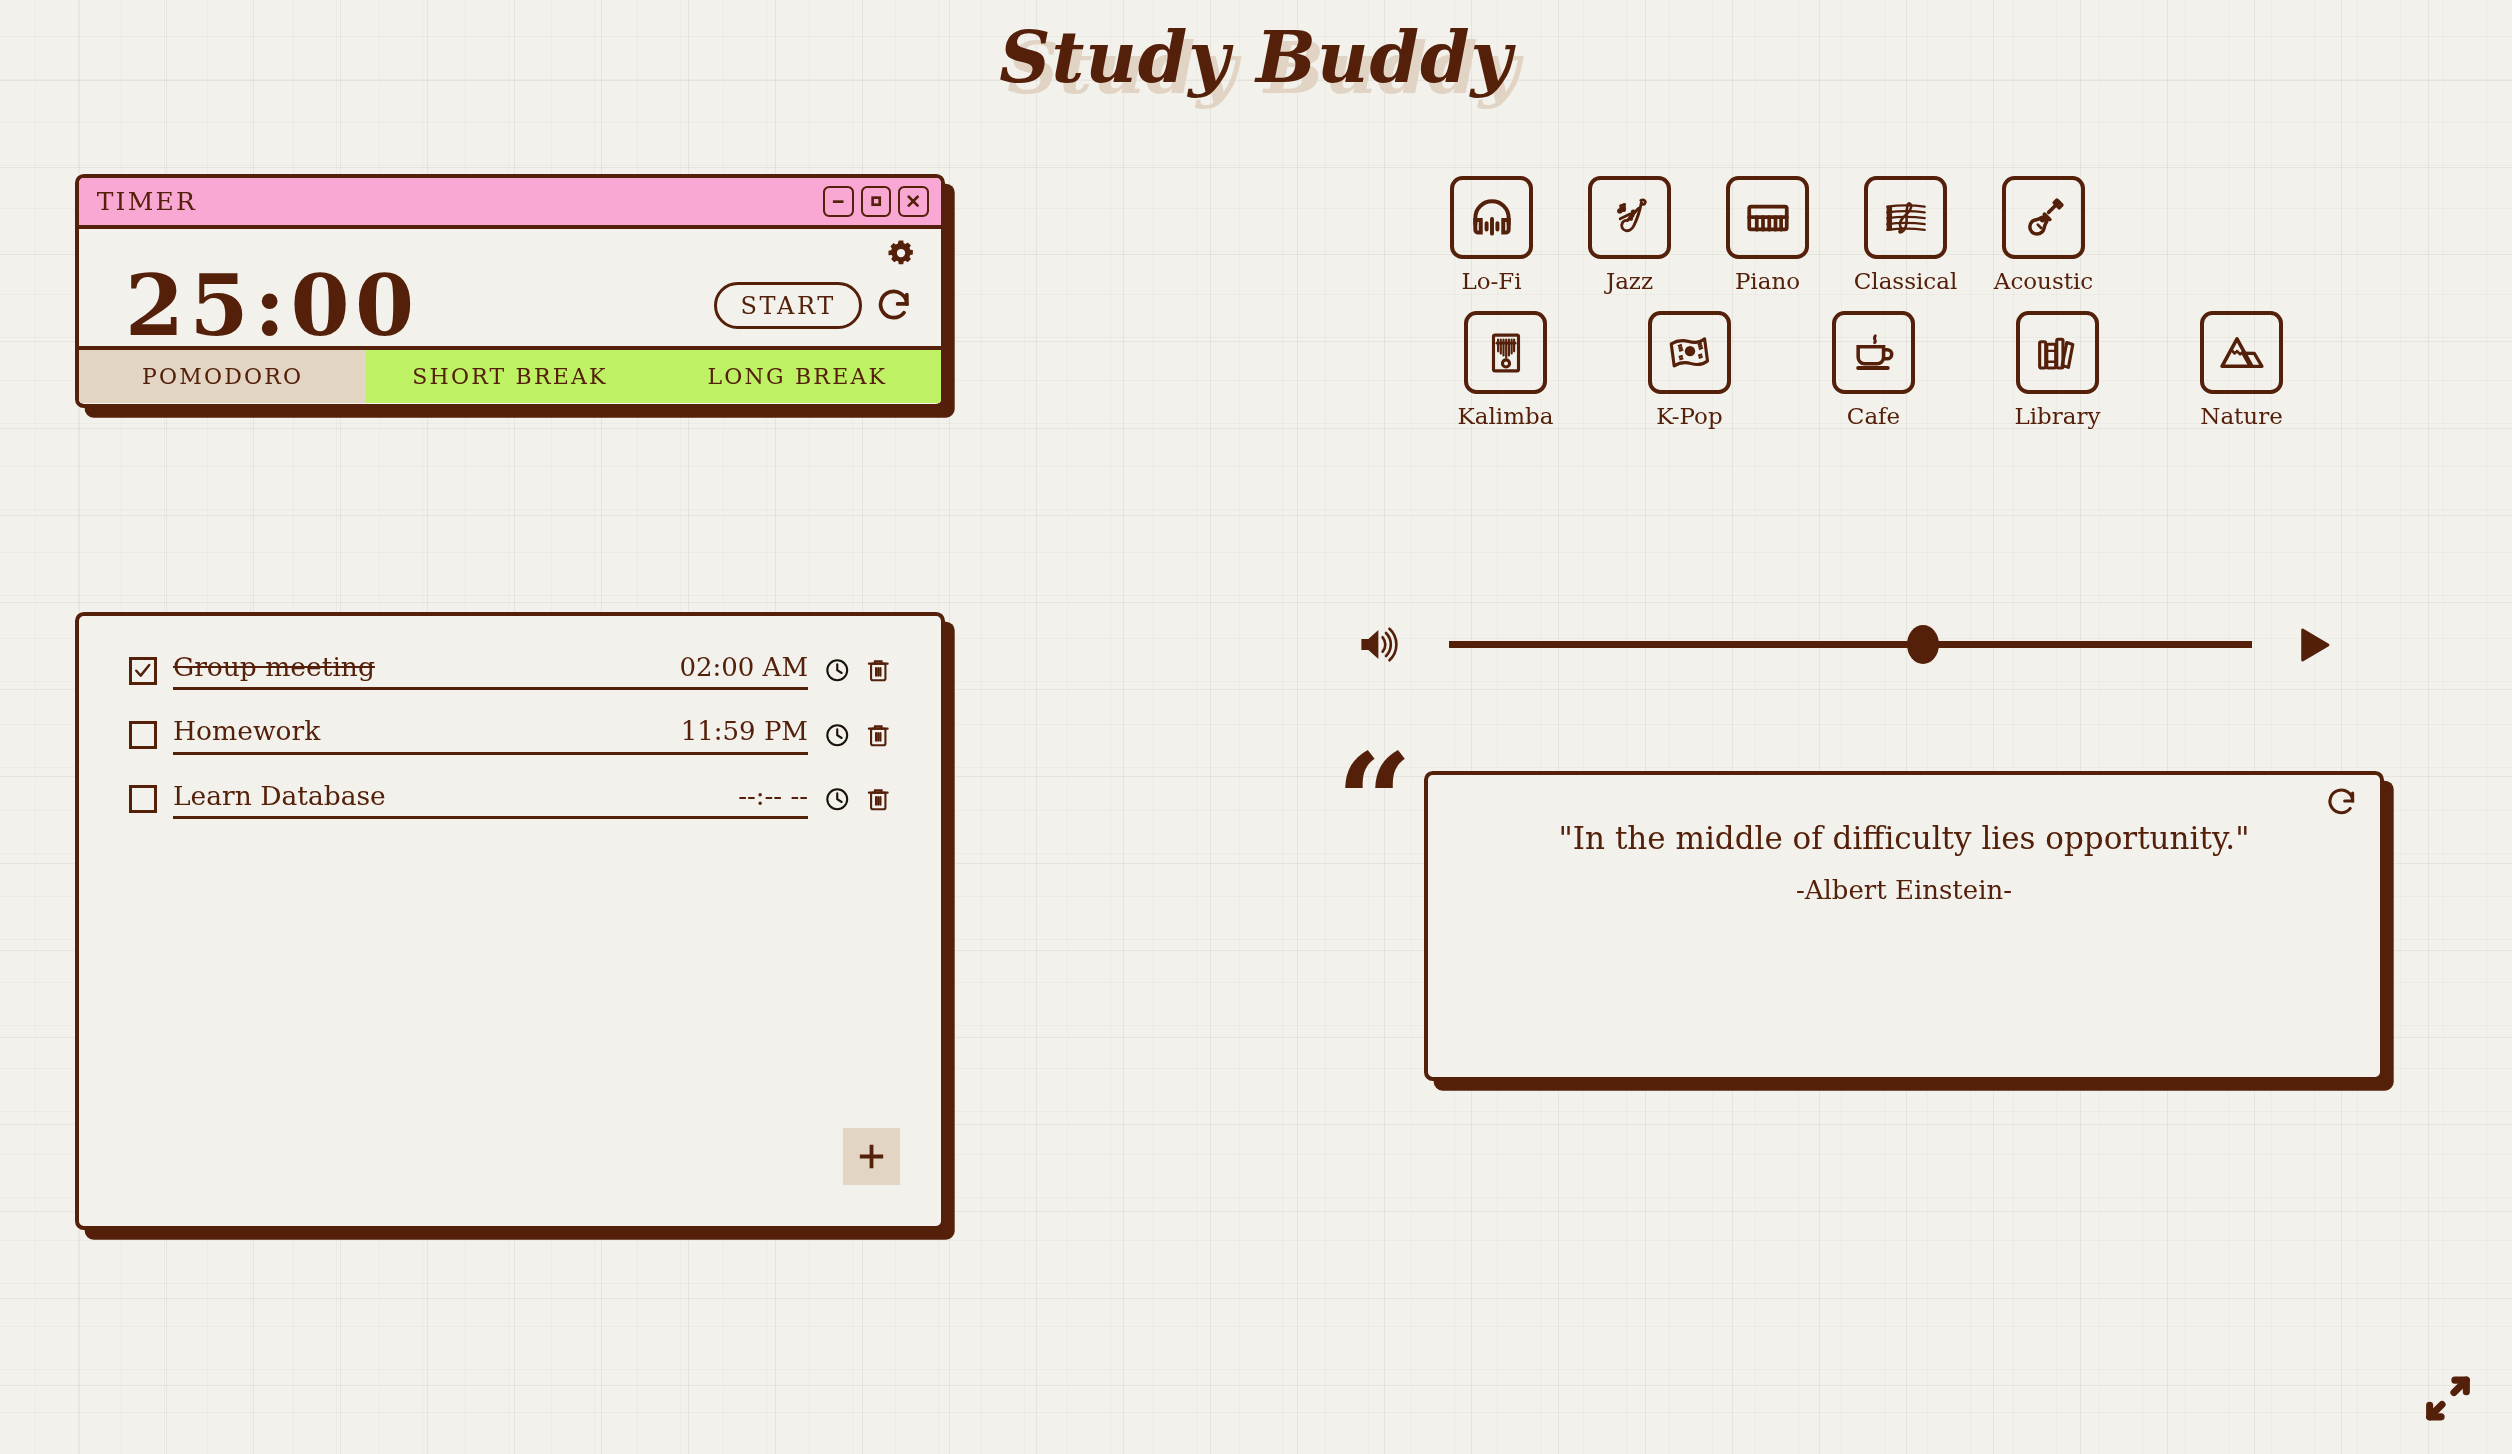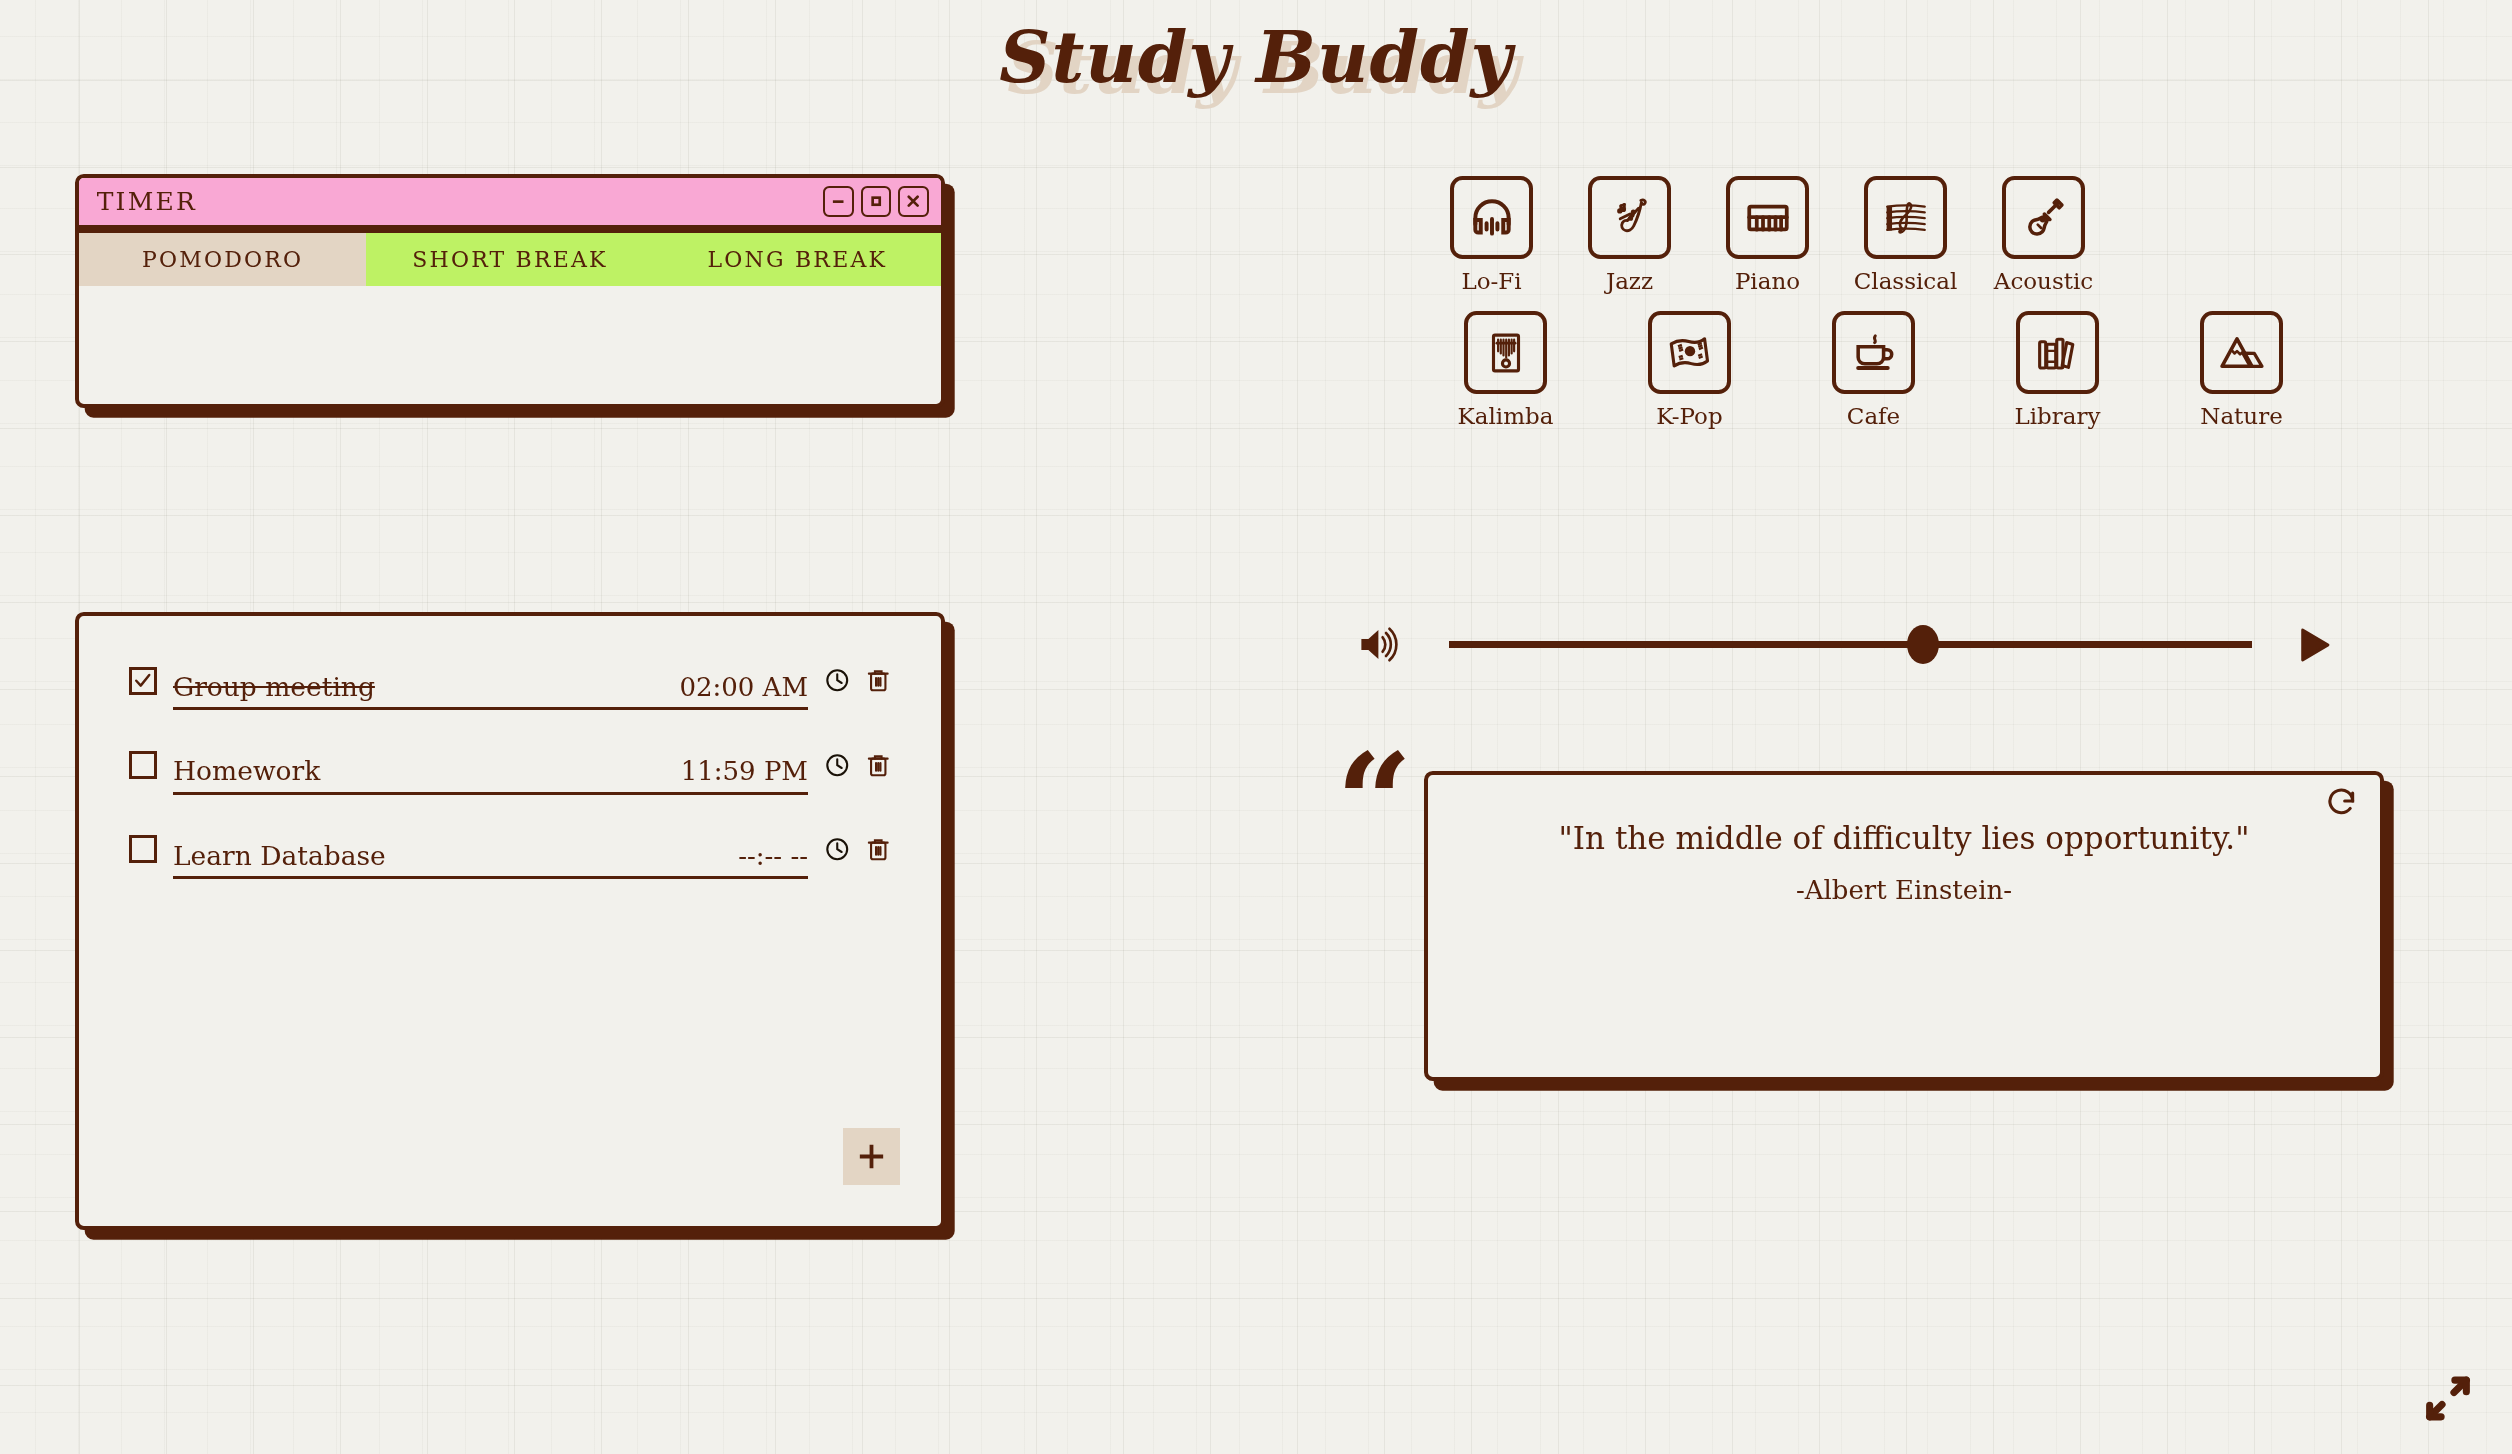--- a/index.html
+++ b/index.html
@@ -185,21 +185,20 @@
     align-items: baseline;
     border-bottom: 3.5px solid #54200a;
     padding-bottom: 5.3px;
     min-width: 0;
   }
   .todo-label {
     font-family: "DejaVu Serif", serif;
     font-size: 26.5px;
     color: #54200a;
     white-space: nowrap;
-    margin-top: 20px;
   }
   .todo-label.done { text-decoration: line-through; }
   .todo-time {
     margin-left: auto;
     font-family: "DejaVu Serif", serif;
     font-size: 26px;
     color: #54200a;
     white-space: nowrap;
   }
   .todo-icons { display: flex; align-items: center; gap: 14px; flex: 0 0 auto; }
@@ -370,20 +369,41 @@
           </svg>
       </span>
       <span class="win-btn">
         <svg width="12.4" height="12.4" viewBox="0 0 14 14">
             <path d="M2 2 L12 12 M12 2 L2 12" stroke="#54200a" stroke-width="3" stroke-linecap="round"></path>
           </svg>
       </span>
     </span>
   </div>
 
+  <div class="timer-body">
+    <span class="gear">
+      <svg width="30" height="30" viewBox="0 0 24 24" fill="#54200a">
+        <path d="M10.2 2h3.6l.35 2.1 1.5.62 1.75-1.2 2.55 2.55-1.2 1.75.62 1.5 2.1.35v3.6l-2.1.35-.62 1.5 1.2 1.75-2.55 2.55-1.75-1.2-1.5.62-.35 2.1h-3.6l-.35-2.1-1.5-.62-1.75 1.2-2.55-2.55 1.2-1.75-.62-1.5L2 13.8v-3.6l2.1-.35.62-1.5-1.2-1.75L6.07 4.05l1.75 1.2 1.5-.62z"></path>
+        <circle cx="12" cy="12" r="3.3" fill="#f2f1ec"></circle>
+      </svg>
+    </span>
+
+    <div class="timer-row">
+      <div class="timer-digits">25:00</div>
+      <div class="timer-controls">
+        <button class="start-btn">START</button>
+        <span class="reset-btn">
+          <svg width="37" height="37" viewBox="0 0 24 24" fill="none" stroke="#54200a" stroke-width="2.4" stroke-linecap="round">
+            <path d="M20 5 v6 h-6"></path>
+            <path d="M20 11 A8.5 8.5 0 1 0 18.2 16.6"></path>
+          </svg>
+        </span>
+      </div>
+    </div>
+  </div>
 
   <div class="timer-tabs">
     <div class="timer-tab active">POMODORO</div>
     <div class="timer-tab">SHORT BREAK</div>
     <div class="timer-tab">LONG BREAK</div>
   </div>
 </div>
 
 <div class="win" id="todo-window">
 

